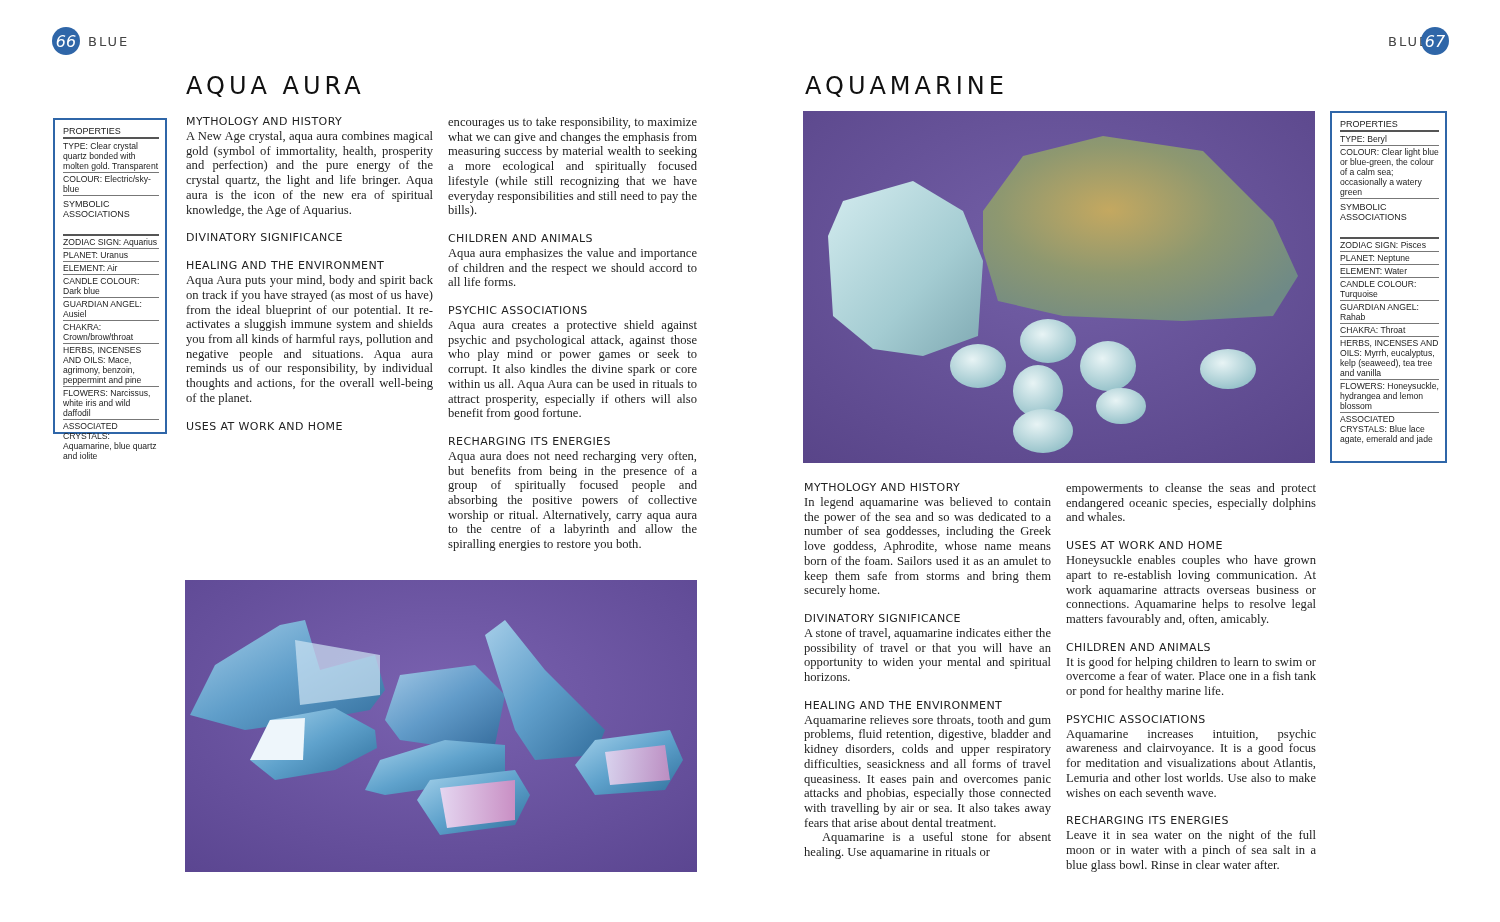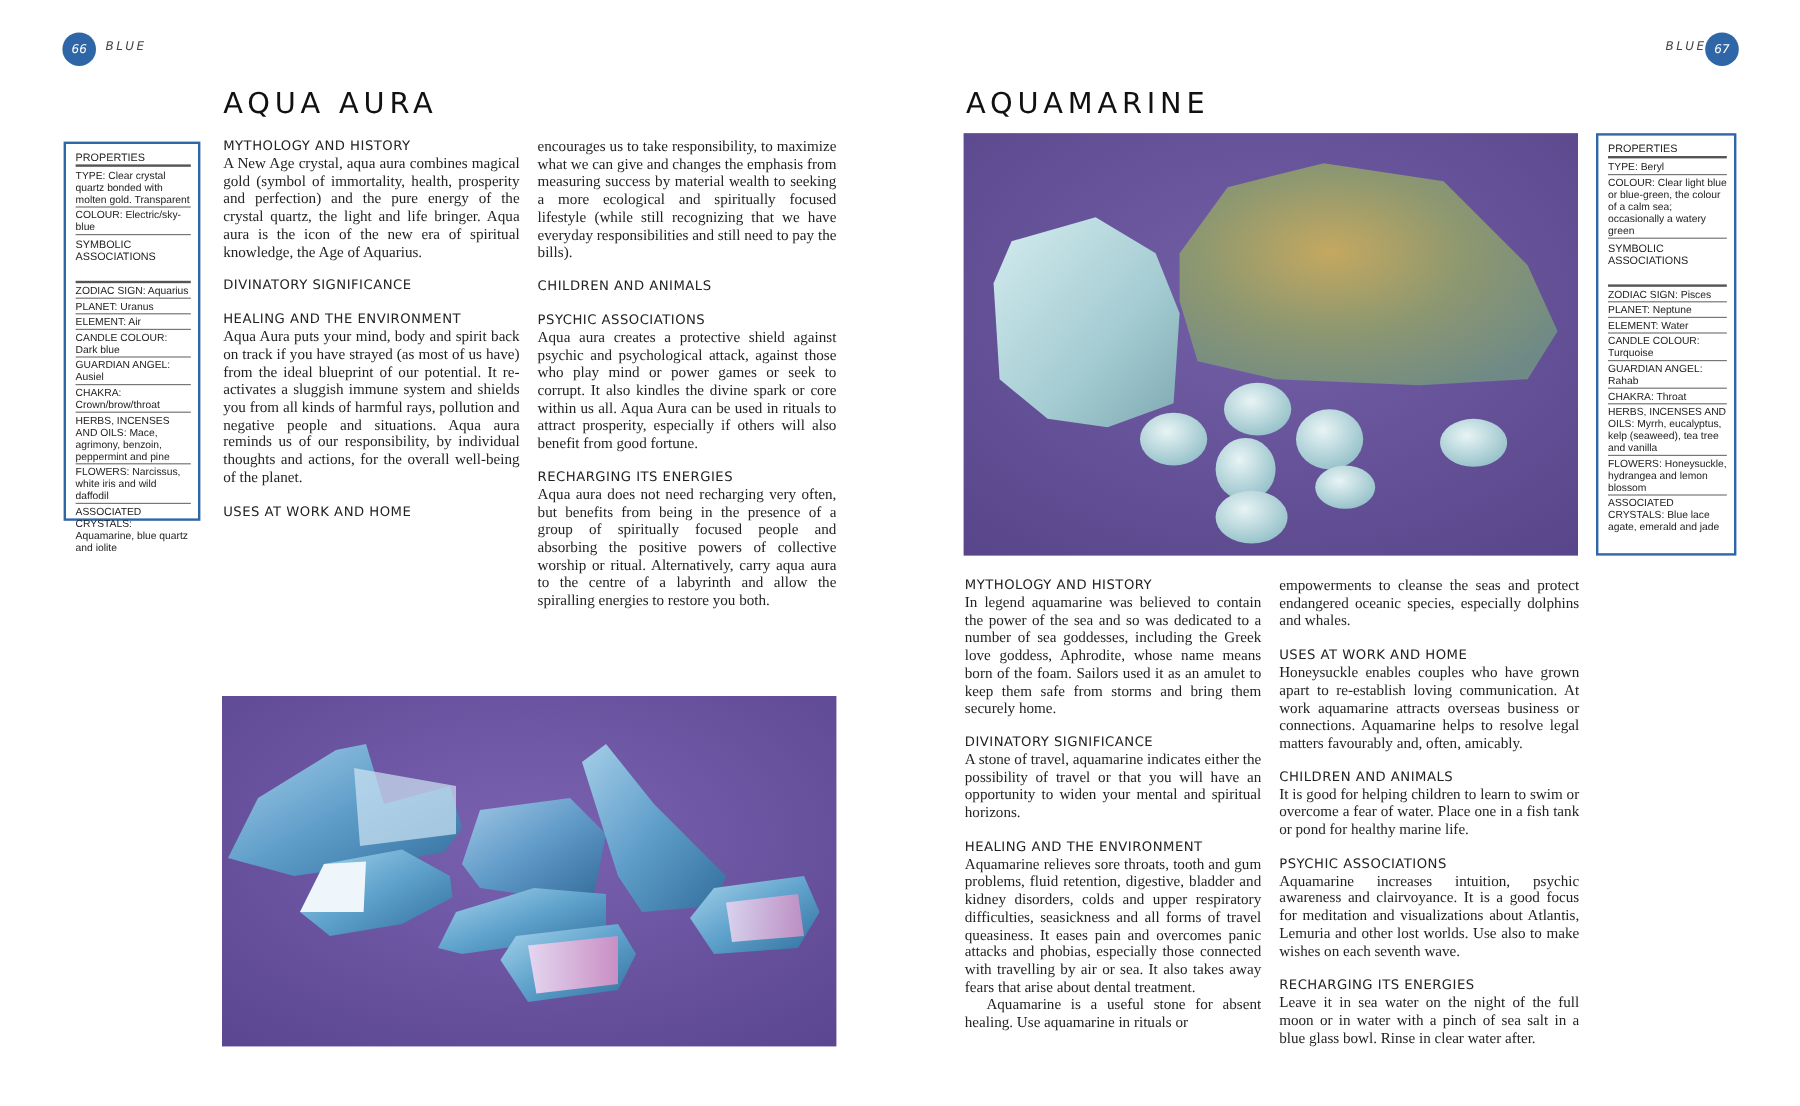--- a/index.html
+++ b/index.html
@@ -2,25 +2,25 @@
 <html><head>
 <meta charset="utf-8">
 <style>
   * { box-sizing: border-box; margin: 0; padding: 0; }
   html, body { width: 1500px; height: 922px; background: #ffffff; overflow: hidden; }
   body { position: relative; font-family: "Liberation Serif", serif; color: #1e1e1e; }
 
   .page-badge {
     position: absolute; top: 27px; width: 28px; height: 28px; border-radius: 50%;
     background: #2f66a8; color: #fff; font-family: "DejaVu Sans", sans-serif;
-    font-size: 10px; display: flex; align-items: center; justify-content: center; font-style: italic;
+    font-size: 16px; display: flex; align-items: center; justify-content: center; font-style: italic;
   }
   .section-label {
     position: absolute; top: 34px; font-family: "DejaVu Sans", sans-serif;
-    font-size: 10px; letter-spacing: 2px; color: #444; font-style: italic;
+    font-size: 13px; letter-spacing: 2px; color: #444;
   }
 
   .title {
     position: absolute; font-family: "DejaVu Sans", sans-serif; font-weight: normal;
     font-size: 24px; letter-spacing: 4px; color: #111;
   }
 
   .props {
     position: absolute; border: 2px solid #2f66a8; padding: 6px 6px 10px 8px;
     font-family: "Liberation Sans", sans-serif; font-size: 8.6px; line-height: 10px; color: #222;
@@ -74,20 +74,21 @@
   <p>A New Age crystal, aqua aura combines magical gold (symbol of immortality, health, prosperity and perfection) and the pure energy of the crystal quartz, the light and life bringer. Aqua aura is the icon of the new era of spiritual knowledge, the Age of Aquarius.</p>
   <div class="head">DIVINATORY SIGNIFICANCE</div>
   <div class="head">HEALING AND THE ENVIRONMENT</div>
   <p>Aqua Aura puts your mind, body and spirit back on track if you have strayed (as most of us have) from the ideal blueprint of our potential. It re-activates a sluggish immune system and shields you from all kinds of harmful rays, pollution and negative people and situations. Aqua aura reminds us of our responsibility, by individual thoughts and actions, for the overall well-being of the planet.</p>
   <div class="head">USES AT WORK AND HOME</div>
 </div>
 
 <div class="col" style="left:448px; top:115px; width:249px;">
   <p>encourages us to take responsibility, to maximize what we can give and changes the emphasis from measuring success by material wealth to seeking a more ecological and spiritually focused lifestyle (while still recognizing that we have everyday responsibilities and still need to pay the bills).</p>
   <div class="head">CHILDREN AND ANIMALS</div>
+  <p>Aqua aura emphasizes the value and importance of children and the respect we should accord to all life forms.</p>
   <div class="head">PSYCHIC ASSOCIATIONS</div>
   <p>Aqua aura creates a protective shield against psychic and psychological attack, against those who play mind or power games or seek to corrupt. It also kindles the divine spark or core within us all. Aqua Aura can be used in rituals to attract prosperity, especially if others will also benefit from good fortune.</p>
   <div class="head">RECHARGING ITS ENERGIES</div>
   <p>Aqua aura does not need recharging very often, but benefits from being in the presence of a group of spiritually focused people and absorbing the positive powers of collective worship or ritual. Alternatively, carry aqua aura to the centre of a labyrinth and allow the spiralling energies to restore you both.</p>
 </div>
 
 <div class="photo" style="left:185px; top:580px; width:512px; height:292px;">
   <svg width="512" height="292" viewBox="0 0 512 292">
     <defs>
       <radialGradient id="bgL" cx="50%" cy="40%" r="80%">

